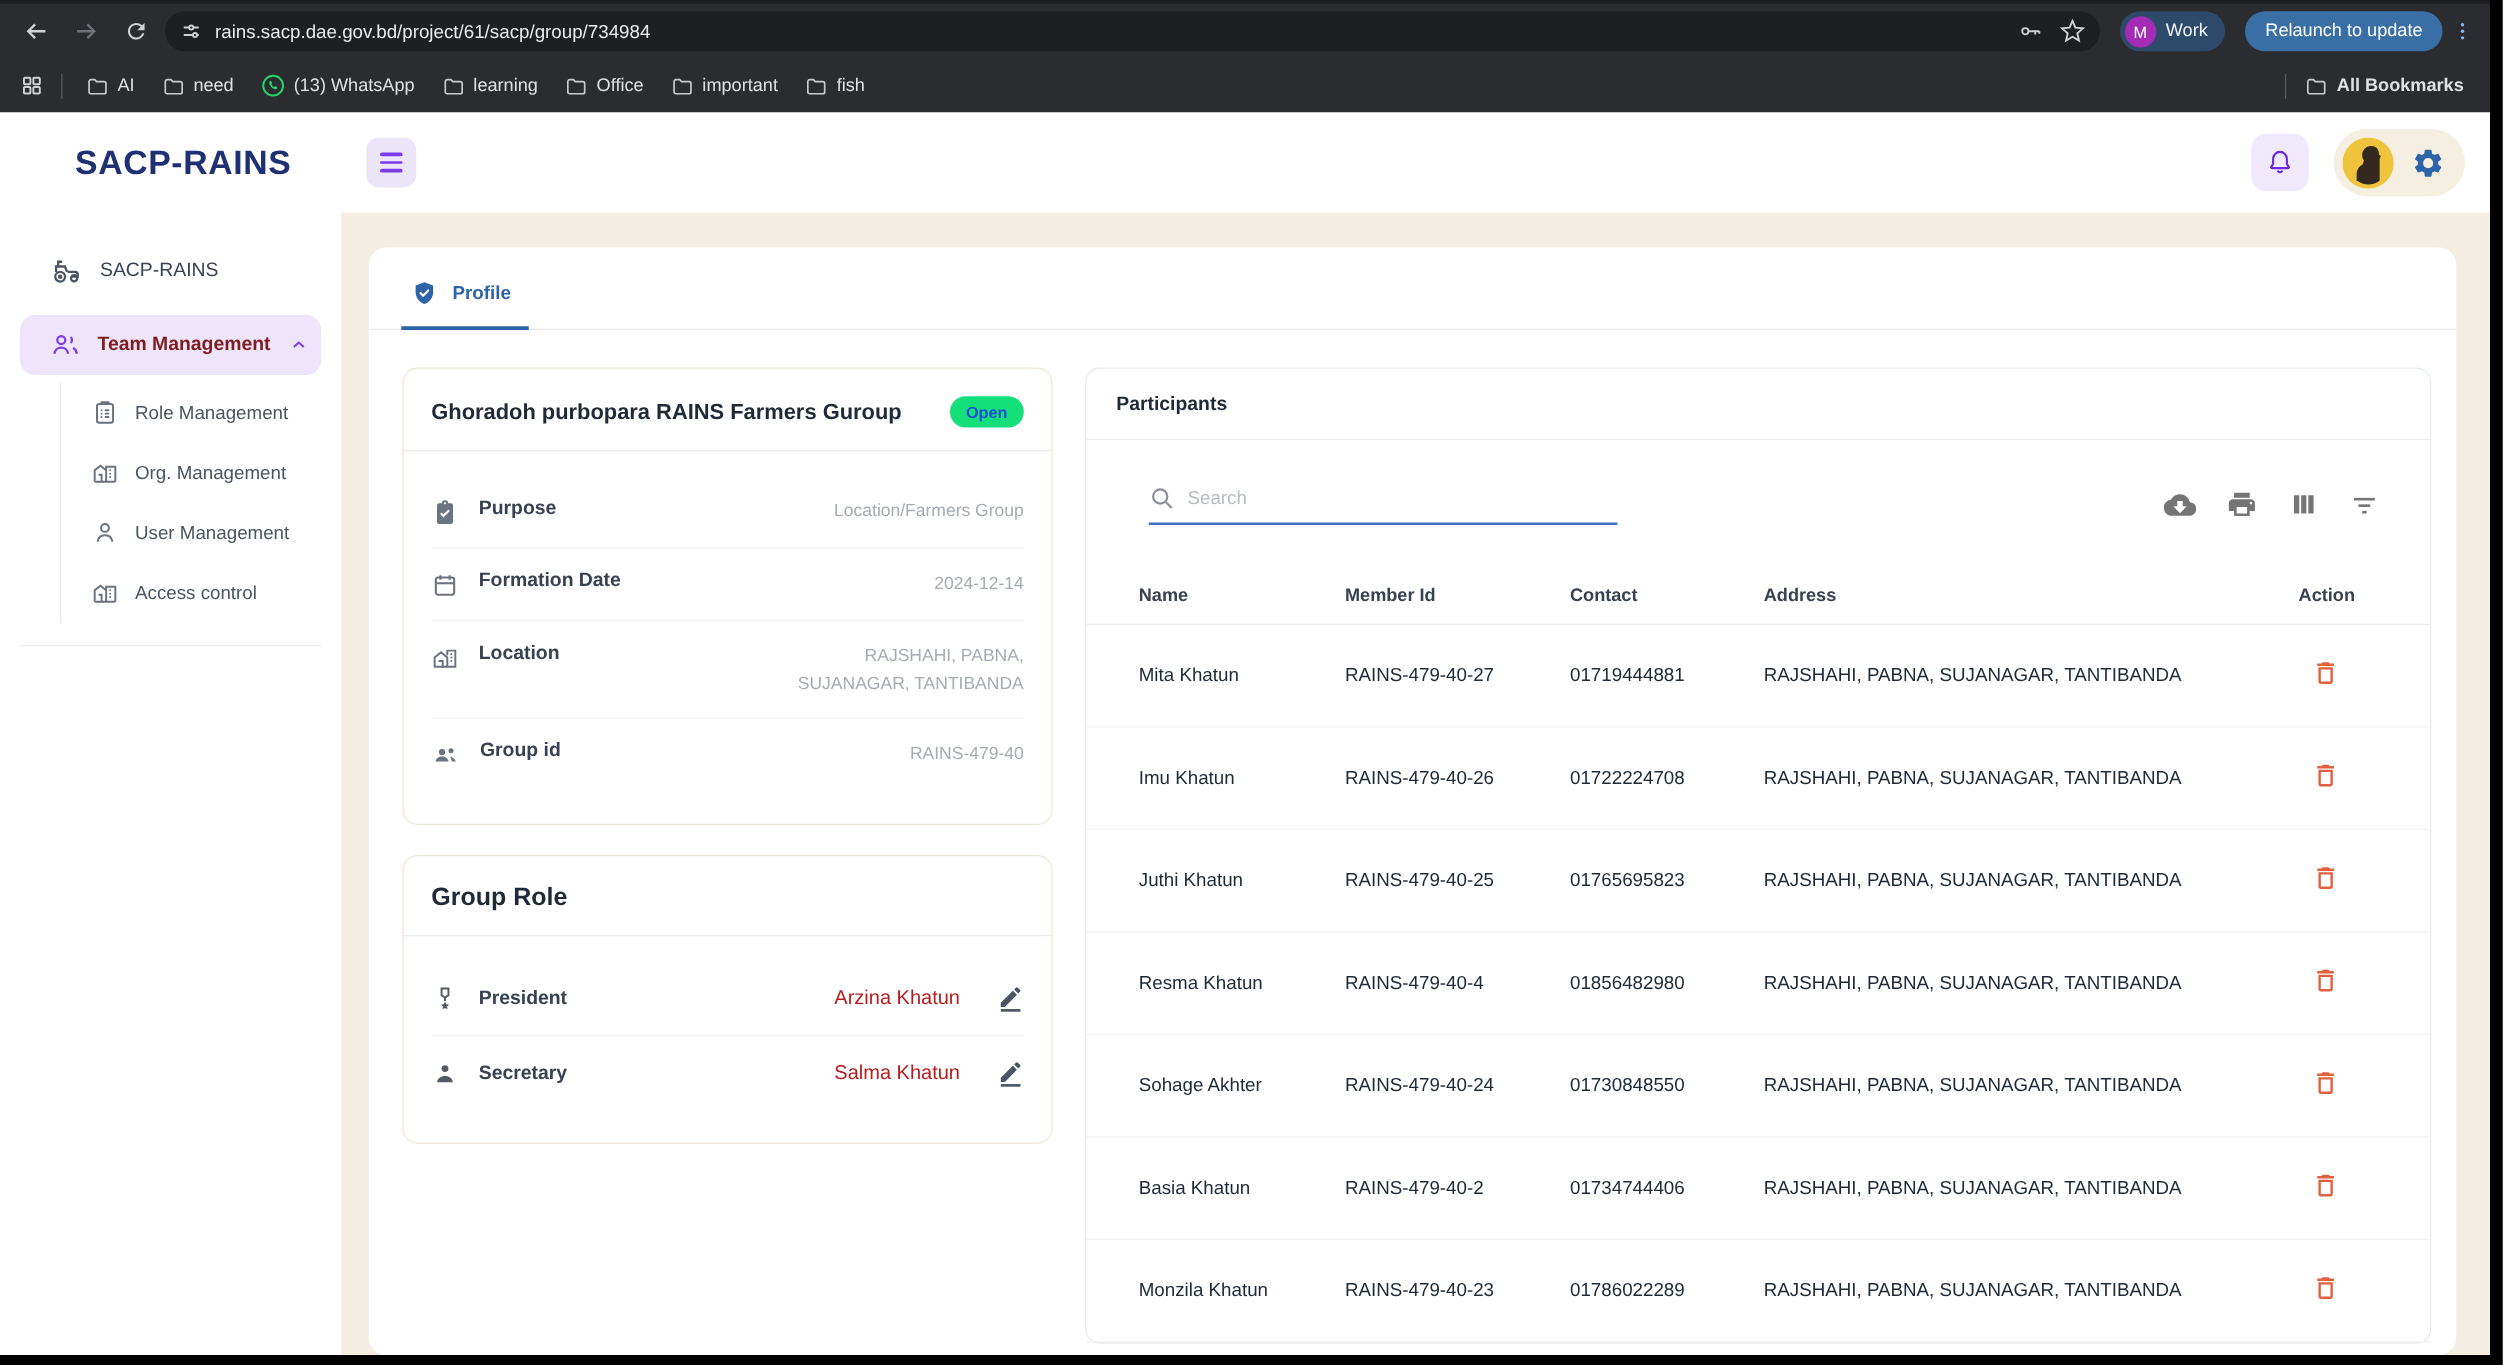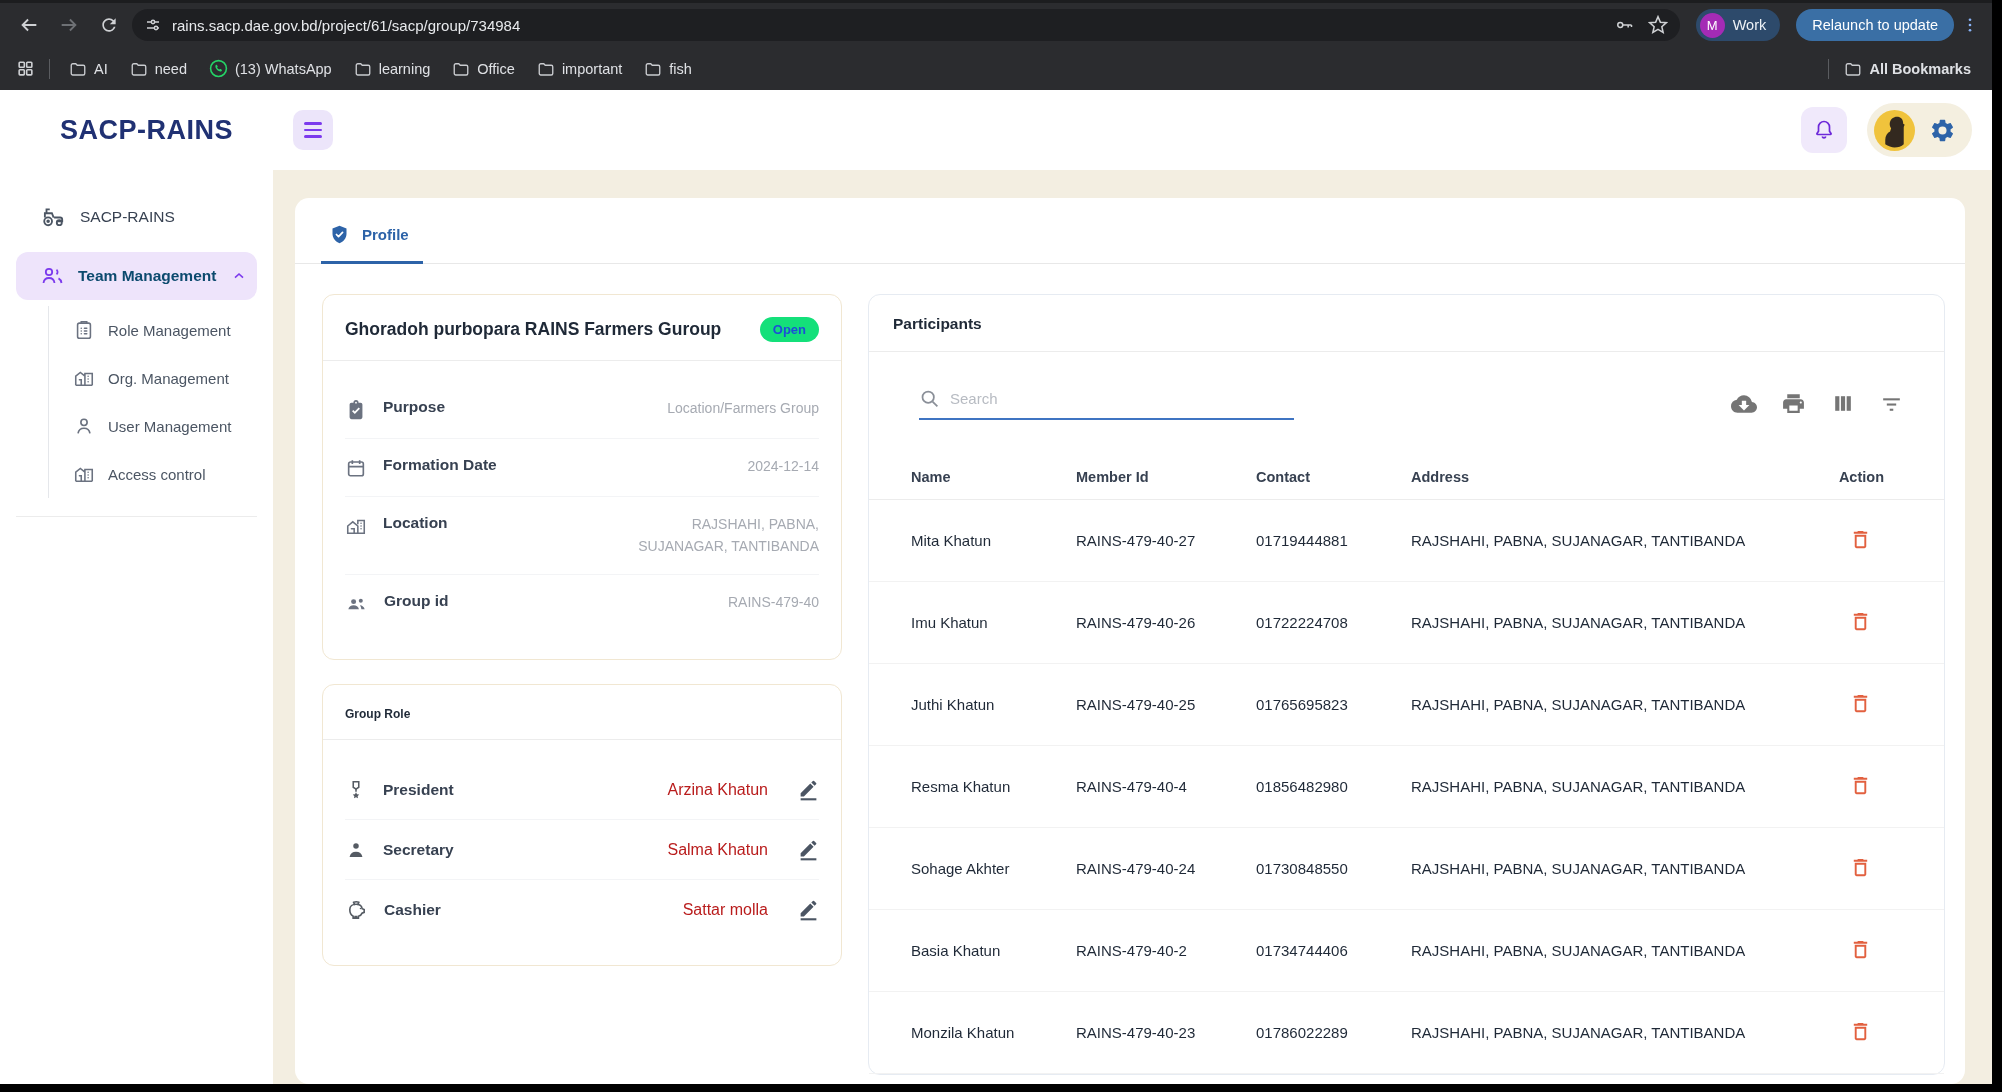--- a/index.html
+++ b/index.html
@@ -32,21 +32,21 @@
   .hdr-right { margin-left:auto; display:flex; align-items:center; gap:20px; }
   .bell-btn { width:46px; height:46px; border-radius:12px; background:#f0e9fb; border:none; display:flex; align-items:center; justify-content:center; color:#6d28d9; }
   .user-pill { height:54px; border-radius:27px; background:#f4efe0; display:flex; align-items:center; gap:14px; padding:0 16px 0 7px; }
   .gear-btn { background:none; border:none; color:#2d63a8; display:flex; }
 
   
   .app-body { flex:1; display:flex; min-height:0; }
   .sidebar { width:273px; background:#fff; padding:22px 16px 0 16px; flex:0 0 auto; }
   .side-item { display:flex; align-items:center; gap:14px; padding:12px 10px 12px 24px; font-size:15.5px; color:#374151; }
   .side-item .ic { color:#4b5563; display:flex; }
-  .side-active { background:#eee4fb; border-radius:12px; color:#0c4a6e; font-weight:bold; margin-top:10px; }
+  .side-active { background:#eee4fb; border-radius:12px; color:#7f1d1d; font-weight:bold; margin-top:10px; }
   .side-active .ic { color:#7c3aed; }
   .side-active .chev { margin-left:auto; color:#7c3aed; display:flex; }
   .subnav { margin:6px 0 0 32px; border-left:1.5px solid #e5e7eb; padding-left:0; }
   .sub-item { display:flex; align-items:center; gap:13px; padding:13px 0 13px 24px; font-size:15px; color:#4b5563; }
   .sub-item .ic { color:#6b7280; display:flex; }
   .side-divider { height:1px; background:#ececec; margin:18px 0 0 0; }
 
   .main { flex:1; background:#f3eee1; padding:28px 27px 0 22px; min-width:0; }
   .page-card { background:#fff; border-radius:14px; height:100%; padding:26px 0 0 0; overflow:hidden; }
   .tab-row { padding:0 26px; border-bottom:1px solid #e8e8e8; display:flex; }
@@ -57,21 +57,21 @@
   .left-col { width:520px; flex:0 0 auto; display:flex; flex-direction:column; gap:24px; }
   .card-head { padding:22px 22px 18px 22px; display:flex; align-items:center; border-bottom:1px solid #ececec; }
   .g-title { font-size:17.5px; font-weight:bold; color:#1f2937; }
   .badge { margin-left:auto; background:#14e07a; color:#1d4ed8; font-size:13px; font-weight:bold; padding:5px 13px; border-radius:14px;text-align:center; }
   .info-body { padding:20px 22px 26px 22px; }
   .info-row { display:flex; align-items:flex-start; gap:16px; padding:17px 0; border-bottom:1px solid #f3f4f6; }
   .info-row:last-child { border-bottom:none; }
   .info-row .ic { color:#6b7280; display:flex; margin-top:1px; }
   .info-label { font-size:15.5px; font-weight:bold; color:#374151; }
   .info-val { margin-left:auto; font-size:14px; color:#a6aab2; text-align:right; max-width:200px; line-height:1.55; }
-  .sec-title { font-size:12px; font-weight:bold; color:#1f2937; }
+  .sec-title { font-size:20px; font-weight:bold; color:#1f2937; }
   .role-row { display:flex; align-items:center; gap:16px; padding:18px 0; border-bottom:1px solid #f3f4f6; }
   .role-row:last-child { border-bottom:none; }
   .role-row .ic { color:#555b63; display:flex; }
   .role-val { margin-left:auto; font-size:16px; color:#b91c1c; }
   .edit-btn { background:none; border:none; color:#4b5563; display:flex; margin-left:14px; padding:0; }
 
   .pcard { flex:1; border:1px solid #e6ebf2; border-radius:12px; background:#fff; min-width:0; }
   .p-head { padding:20px 24px 18px 24px; font-size:15.5px; font-weight:bold; color:#1f2937; border-bottom:1px solid #ececec; }
   .toolbar-row { display:flex; align-items:center; padding:36px 40px 0 50px; }
   .search-box { display:flex; align-items:center; gap:10px; width:375px; border-bottom:2px solid #3f74c2; padding-bottom:9px; color:#8a8f98; }
@@ -415,36 +415,20 @@
                     </span>
                     <span class="info-label">Secretary</span>
                     <span class="role-val">Salma Khatun</span>
                     <button class="edit-btn">
                       <svg width="21" height="23" viewBox="0 0 24 26" fill="currentColor">
                           <path d="M3 17.25V21h3.75L17.8 9.94l-3.75-3.75L3 17.25zM20.7 7a1 1 0 0 0 0-1.4l-2.3-2.3a1 1 0 0 0-1.4 0l-1.8 1.8 3.75 3.75L20.7 7z"></path>
                           <rect x="3" y="23" width="18" height="2.4"></rect>
                         </svg>
                     </button>
                   </div>
-                  <div class="role-row">
-                    <span class="ic">
-                      <svg width="23" height="23" viewBox="0 0 24 24" fill="none" stroke="currentColor" stroke-width="1.7">
-                          <path d="M5 12c0-3.3 2.9-5.5 6.5-5.5 3.4 0 6.1 1.9 6.4 4.7l2.1.8v3l-2.2.8c-.6 1.6-2 2.8-3.8 3.3V21h-2v-1.6h-1.5V21h-2v-2.1C6.6 18 5 15.3 5 12z"></path>
-                          <path d="M10 6.7L9 4.5c1.8-.8 3.8-.8 5.4 0l-.9 2.2M16.2 11h.01" stroke-linecap="round"></path>
-                        </svg>
-                    </span>
-                    <span class="info-label">Cashier</span>
-                    <span class="role-val">Sattar molla</span>
-                    <button class="edit-btn">
-                      <svg width="21" height="23" viewBox="0 0 24 26" fill="currentColor">
-                          <path d="M3 17.25V21h3.75L17.8 9.94l-3.75-3.75L3 17.25zM20.7 7a1 1 0 0 0 0-1.4l-2.3-2.3a1 1 0 0 0-1.4 0l-1.8 1.8 3.75 3.75L20.7 7z"></path>
-                          <rect x="3" y="23" width="18" height="2.4"></rect>
-                        </svg>
-                    </button>
-                  </div>
                 </div>
               </div>
             </div>
 
             <div class="pcard">
               <div class="p-head">Participants</div>
               <div class="toolbar-row">
                 <div class="search-box">
                   <svg width="21" height="21" viewBox="0 0 24 24" fill="none" stroke="currentColor" stroke-width="2">
                       <circle cx="10.5" cy="10.5" r="6.5"></circle>

